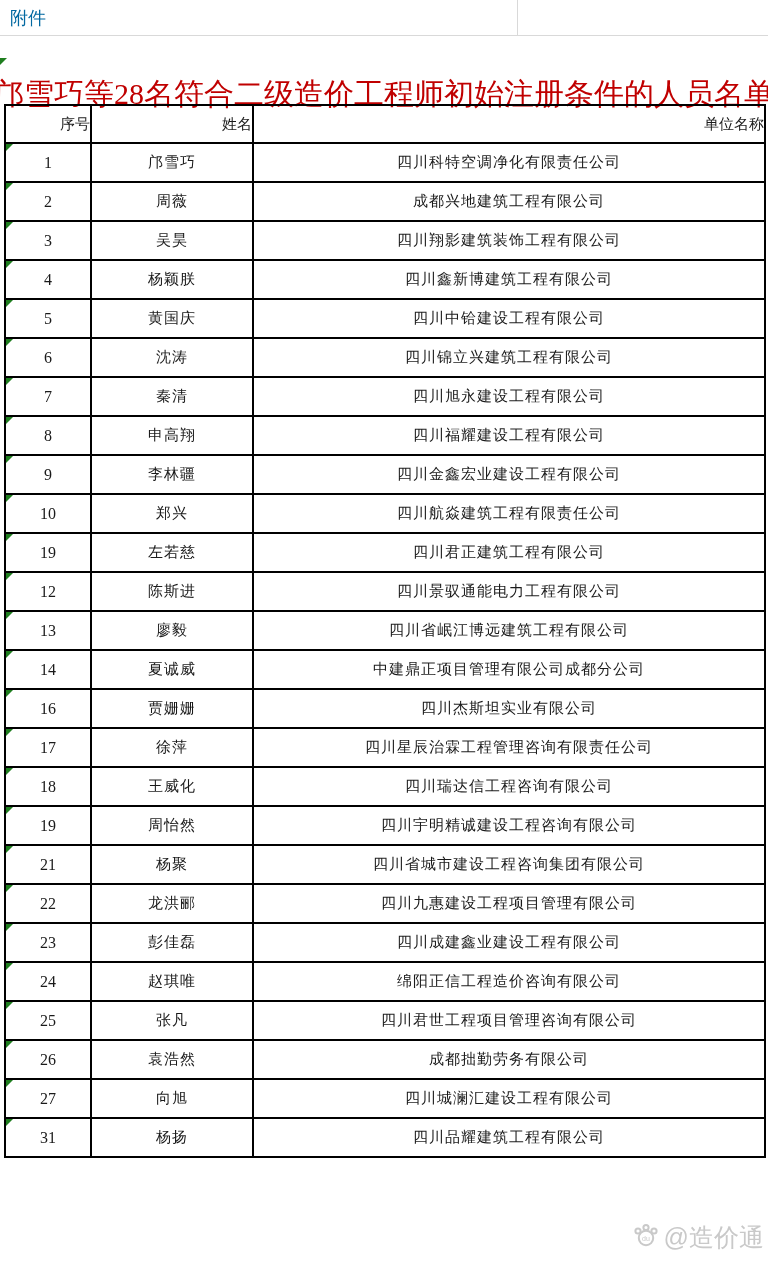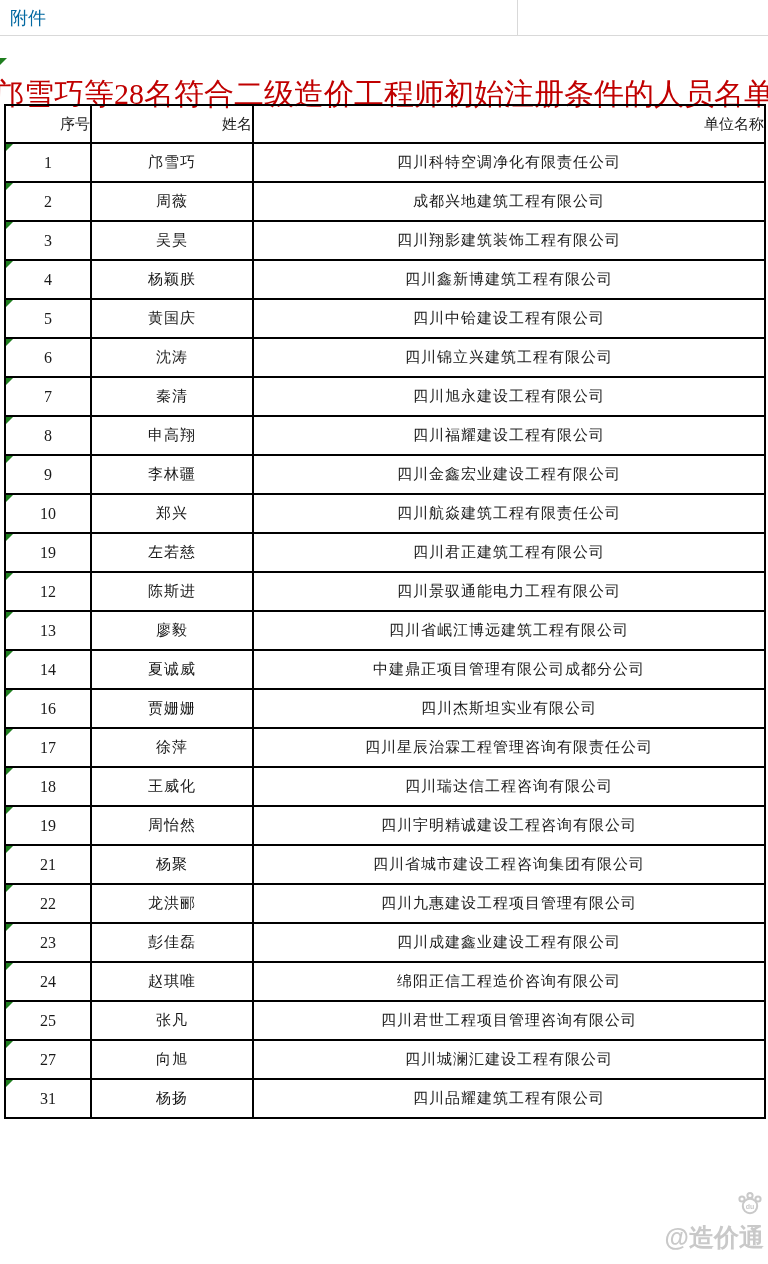--- a/index.html
+++ b/index.html
@@ -65,27 +65,26 @@
   table.roster td{height:37px;}
   col.c-no{width:86px;}
   col.c-name{width:162px;}
   col.c-company{width:512px;}
   td.no-cell{font-size:16px;font-family:"Liberation Serif","DejaVu Serif",serif;}
   td.name-cell{font-size:15px;letter-spacing:1px;margin-left:15px;}
   td.company-cell{font-size:15px;letter-spacing:1px;margin-top:16px;}
   
   .watermark{
     position:absolute;right:4px;bottom:10px;
-    display:flex;align-items:flex-end;gap:4px;
+    display:flex;align-items:flex-start;gap:4px;
     color:#c9c9c9;
     font-family:"Liberation Sans","DejaVu Sans",sans-serif;
-    font-weight:bold;font-size:25px;
+    font-weight:normal;font-size:25px;
     z-index:5;
     text-shadow:0 0 1px #ffffff;
-    flex-direction:column;
   }
   .watermark svg{display:block;}
 </style>
 </head>
 <body>
 
 <div class="attachment-row">
   <span class="attachment-label">附件</span>
   <span class="vline"></span>
 </div>
@@ -218,20 +217,25 @@
         <td class="no-cell"><span class="excel-marker"></span><span>24</span></td>
         <td class="name-cell">赵琪唯</td>
         <td class="company-cell">绵阳正信工程造价咨询有限公司</td>
       </tr>
       <tr>
         <td class="no-cell"><span class="excel-marker"></span><span>25</span></td>
         <td class="name-cell">张凡</td>
         <td class="company-cell">四川君世工程项目管理咨询有限公司</td>
       </tr>
       <tr>
+        <td class="no-cell"><span class="excel-marker"></span><span>26</span></td>
+        <td class="name-cell">袁浩然</td>
+        <td class="company-cell">成都拙勤劳务有限公司</td>
+      </tr>
+      <tr>
         <td class="no-cell"><span class="excel-marker"></span><span>27</span></td>
         <td class="name-cell">向旭</td>
         <td class="company-cell">四川城澜汇建设工程有限公司</td>
       </tr>
       <tr>
         <td class="no-cell"><span class="excel-marker"></span><span>31</span></td>
         <td class="name-cell">杨扬</td>
         <td class="company-cell">四川品耀建筑工程有限公司</td>
       </tr>
     </tbody>

